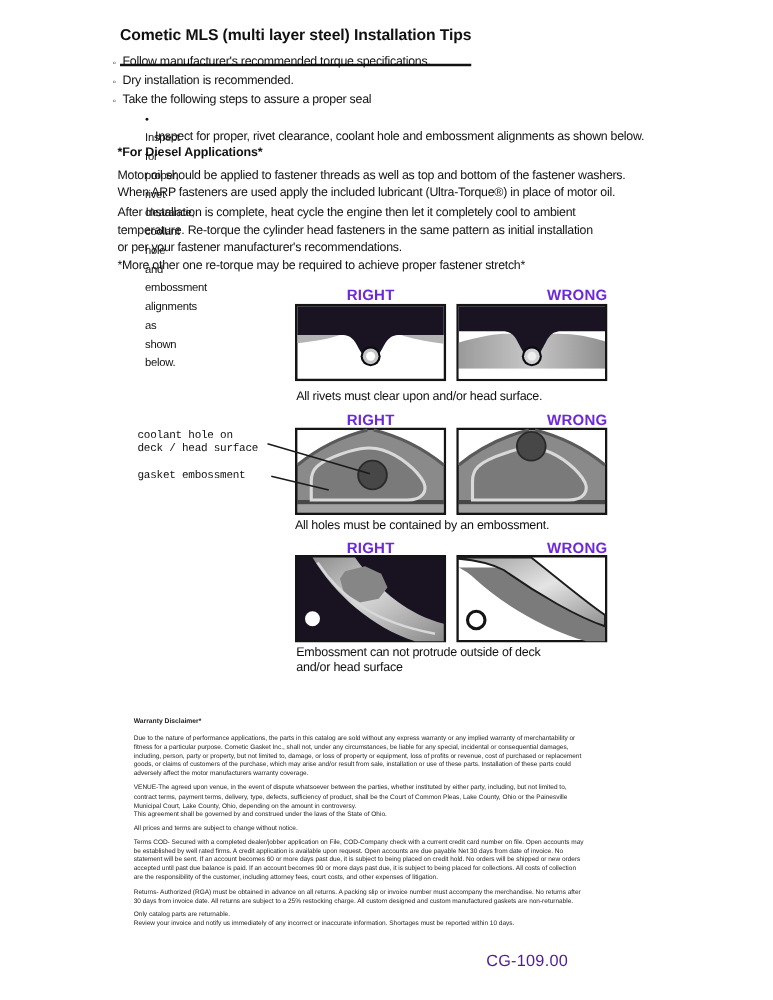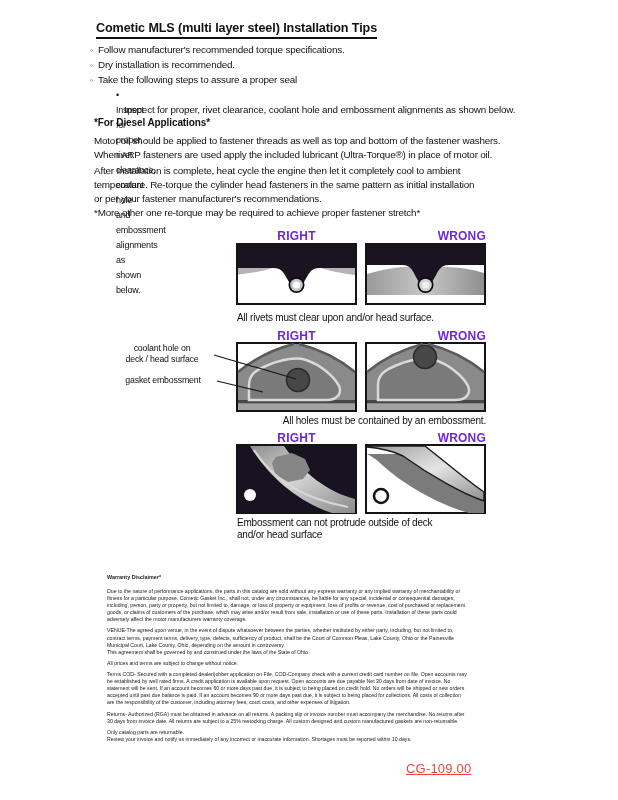--- a/index.html
+++ b/index.html
@@ -4,21 +4,21 @@
 <style>
   * { margin:0; padding:0; box-sizing:border-box; }
   html,body { width:618px; height:800px; background:#ffffff; }
   body { position:relative; font-family:"Liberation Sans","DejaVu Sans",sans-serif; color:#111; overflow:hidden; }
 
   .abs { position:absolute; }
 
   .title {
     top:21px; left:96px;
     font-size:12.6px; font-weight:700; letter-spacing:-0.1px;
-    border-bottom:2px solid #111; padding-bottom:2px;
+    border-bottom:2px solid #111; padding-bottom:16px;
     white-space:nowrap;
   }
 
   .bullets { top:43px; left:90px; width:470px; font-size:9.9px; letter-spacing:-0.2px; }
   .bullets .row { display:flex; line-height:14.3px; }
   .bullets .marker { width:8px; flex:0 0 8px; font-size:8px; line-height:15px; }
   .bullets .row.sub { padding-left:26px; }
   .bullets .row.sub .marker { font-size:9px; }
 
   .h2 { font-size:10px; font-weight:700; letter-spacing:-0.1px; }
@@ -43,33 +43,33 @@
   .dbox { position:absolute; width:121px; height:62px; }
   .dbox.tall { height:70px; }
   .box-left { left:126px; }
   .box-right { left:255px; }
   .fig1 .dbox { top:15px; }
   .fig2 .dbox, .fig3 .dbox { top:13px; }
   .dbox svg { display:block; width:100%; height:100%; }
 
   .fig-caption { position:absolute; font-size:10px; letter-spacing:-0.2px; color:#111; white-space:pre-line; line-height:11.5px; }
   .fig1 .fig-caption { top:84px; left:127px; }
-  .fig2 .fig-caption { top:86px; left:126px; width:250px; text-align:right; }
+  .fig2 .fig-caption { top:86px; left:126px; width:250px; text-align:left; }
   .fig3 .fig-caption { top:86px; left:127px; }
 
-  .annot { position:absolute; font-size:8.8px; letter-spacing:-0.2px; line-height:10.5px; text-align:center; white-space:pre-line; color:#111; }
+  .annot { position:absolute; font-size:8.8px; letter-spacing:-0.2px; line-height:10.5px; text-align:left; white-space:pre-line; color:#111;font-family:Liberation Mono, monospace; }
   .annot-coolant { top:14px; left:0; width:104px; }
   .annot-emboss { top:46px; left:0; width:106px; }
   .leader-svg { position:absolute; top:0; left:0; width:400px; height:102px; pointer-events:none; }
 
   .legal { top:574px; left:107px; width:430px; font-size:5.2px; line-height:7.05px; letter-spacing:0; color:#222; }
   .legal .lp { white-space:pre-line; margin-bottom:4.2px; }
   .legal .lh { font-weight:700; margin-bottom:7px; font-size:5.4px; }
 
-  .footer-code { top:761px; left:406px; font-size:13px; letter-spacing:0.2px; color:#ef4444;text-decoration:underline; }
+  .footer-code { top:761px; left:389px; font-size:13px; letter-spacing:0.2px; color:#4c1d95; }
 </style>
 </head>
 <body>
 
 <div class="abs title">Cometic MLS (multi layer steel) Installation Tips</div>
 
 <div class="abs bullets">
   <div class="row">
     <span class="marker">◦</span>
     <span>Follow manufacturer's recommended torque specifications.</span>

